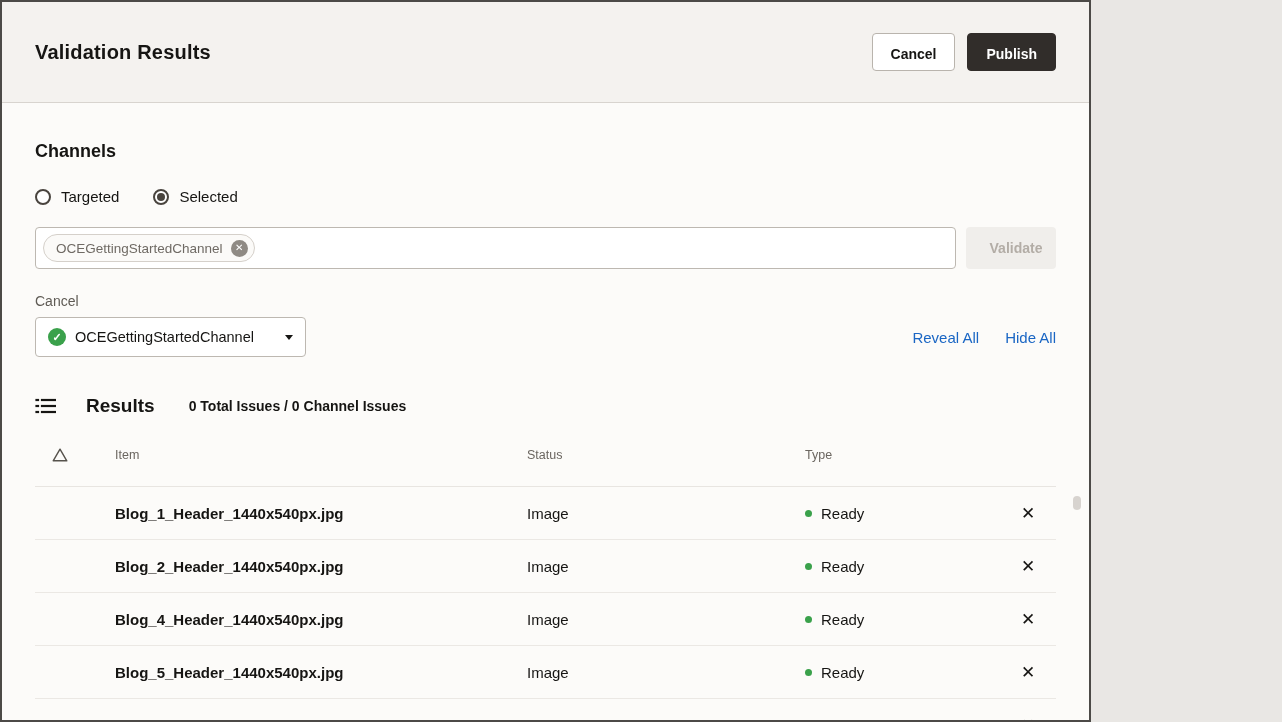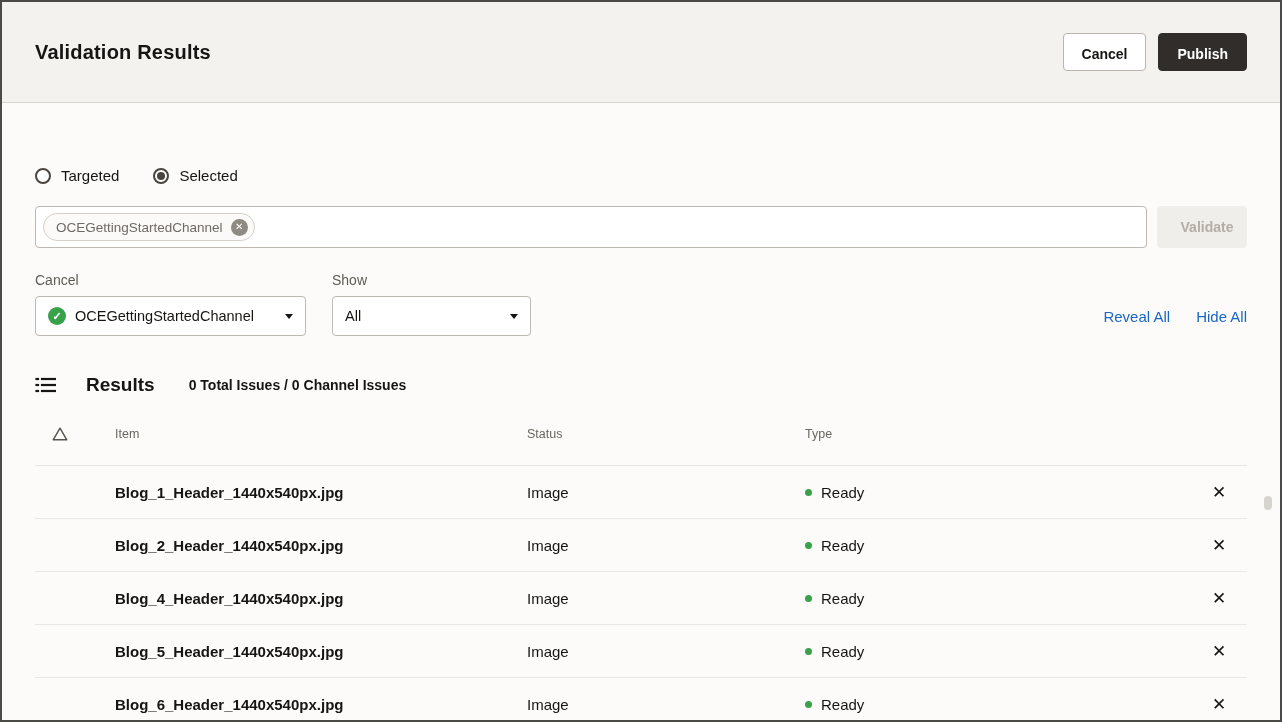--- a/index.html
+++ b/index.html
@@ -1,18 +1,18 @@
 <!DOCTYPE html>
 <html><head>
 <meta charset="utf-8">
 <style>
   html,body { margin:0; padding:0; background:#e9e7e4; }
   * { box-sizing:border-box; }
   .screen {
-    width:1282px; height:722px;
+    width:1091px; height:722px;
     border:2px solid #4c4a47;
     background:#fcfbf9;
     overflow:hidden;
     position:relative;
     font-family:"Liberation Sans", sans-serif;
     color:#161513;
   }
   
   .topbar {
     height:101px; background:#f4f2ef; border-bottom:1px solid #d8d4cf;
@@ -111,20 +111,21 @@
   <div class="topbar">
     <div class="page-title">Validation Results</div>
     <div class="topbar-actions">
       <button class="btn btn-cancel">Cancel</button>
       <button class="btn btn-publish">Publish</button>
     </div>
   </div>
 
   <div class="content">
 
+    <h2 class="channels-heading">Channels</h2>
 
     <div class="radio-row">
       <div class="radio">
         <span class="radio-circle"></span>
         <span>Targeted</span>
       </div>
       <div class="radio">
         <span class="radio-circle checked"></span>
         <span>Selected</span>
       </div>
@@ -139,27 +140,20 @@
       </div>
       <button class="btn-validate" aria-disabled="true">Validate</button>
     </div>
 
     <div class="dd-row">
       <div class="dd-group-channel">
         <div class="dd-label">Cancel</div>
         <div class="dropdown">
           <span class="check-circle">✓</span>
           <span>OCEGettingStartedChannel</span>
-          <span class="caret"></span>
-        </div>
-      </div>
-      <div class="dd-group-show">
-        <div class="dd-label">Show</div>
-        <div class="dropdown">
-          <span>All</span>
           <span class="caret"></span>
         </div>
       </div>
       <div class="links">
         <a class="link">Reveal All</a>
         <a class="link">Hide All</a>
       </div>
     </div>
 
     <div class="results-head">

